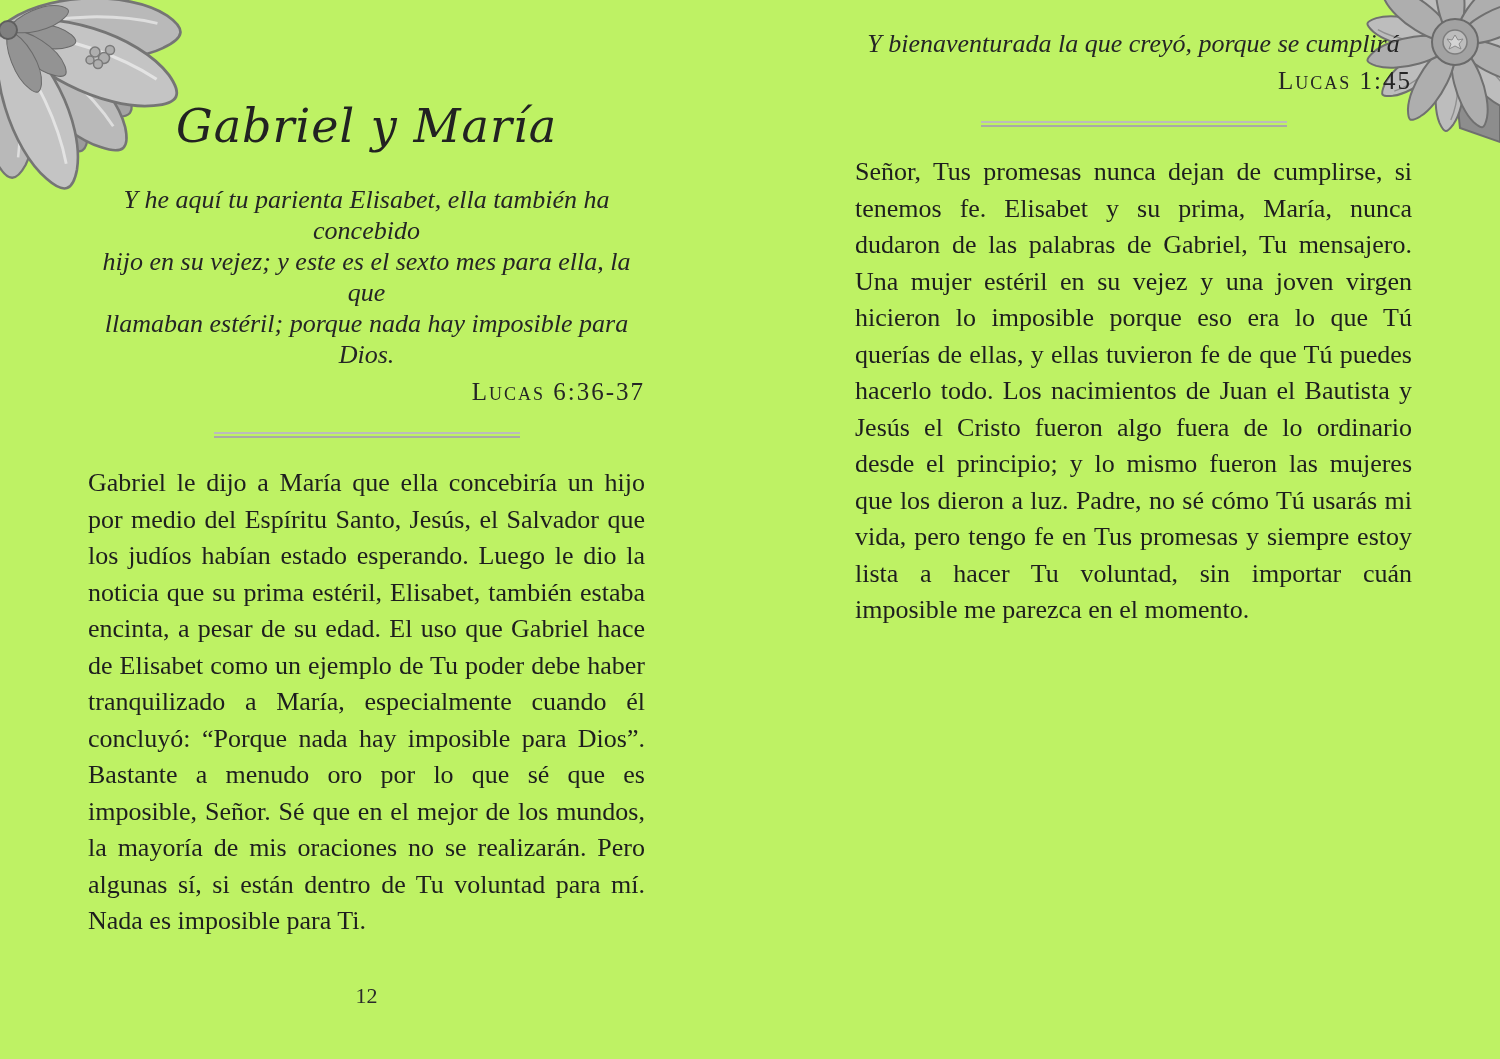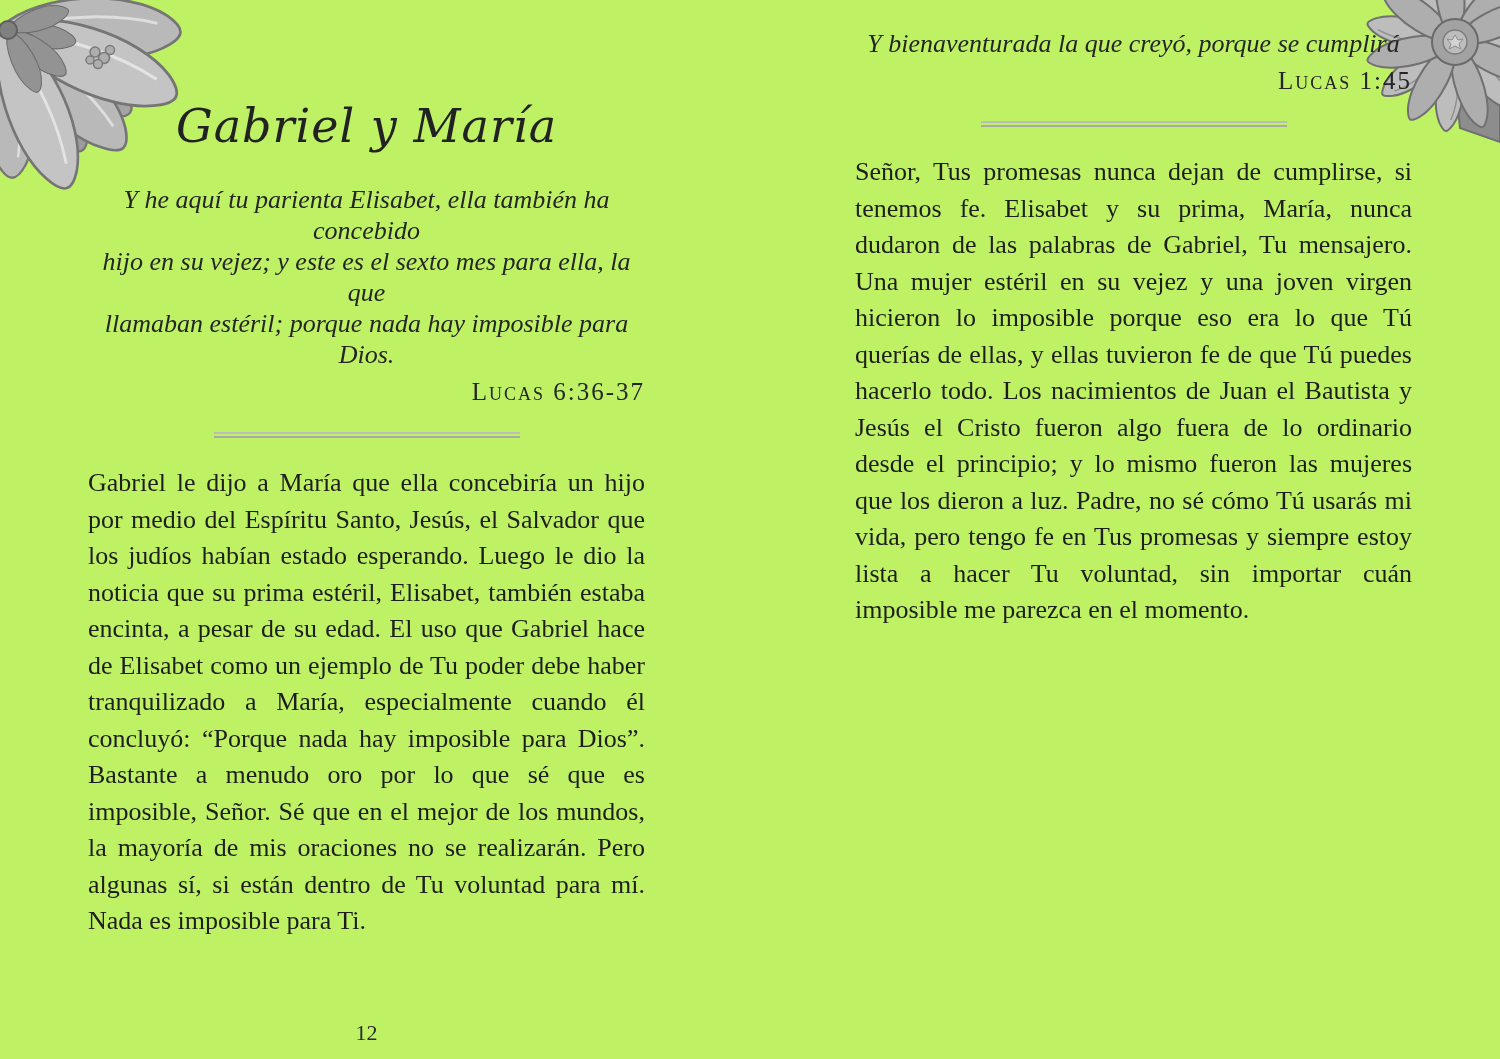--- a/index.html
+++ b/index.html
@@ -57,21 +57,21 @@
   }
   .body-text {
     margin: 27px 0 0 0;
     text-align: justify;
     font-size: 26px;
     line-height: 36.5px;
     color: #1e1e1e;
   }
   .page-number {
     position: absolute;
-    top: 1020px;
+    top: 983px;
     left: 0;
     width: 100%;
     text-align: center;
     font-size: 22px;
     color: #2a2a2a;
   }
 </style>
 </head>
 <body>
 

